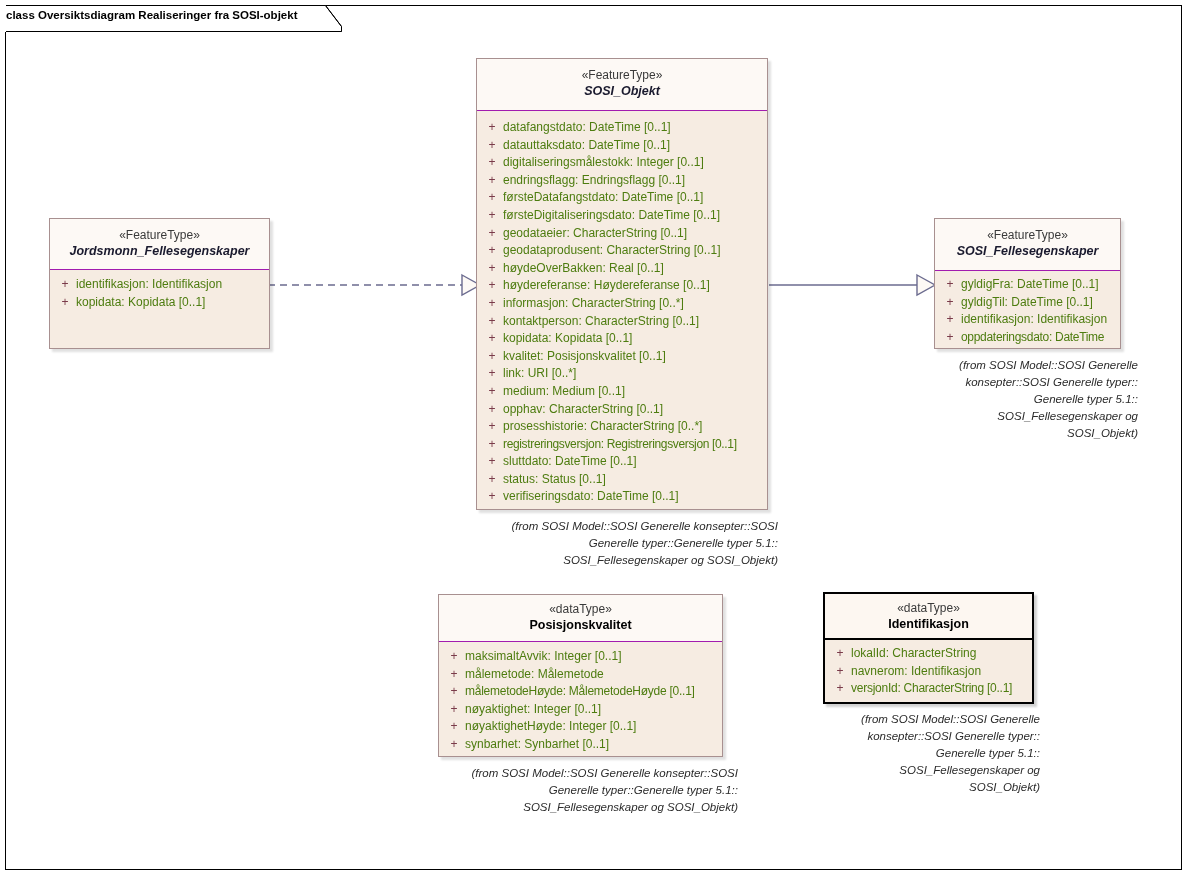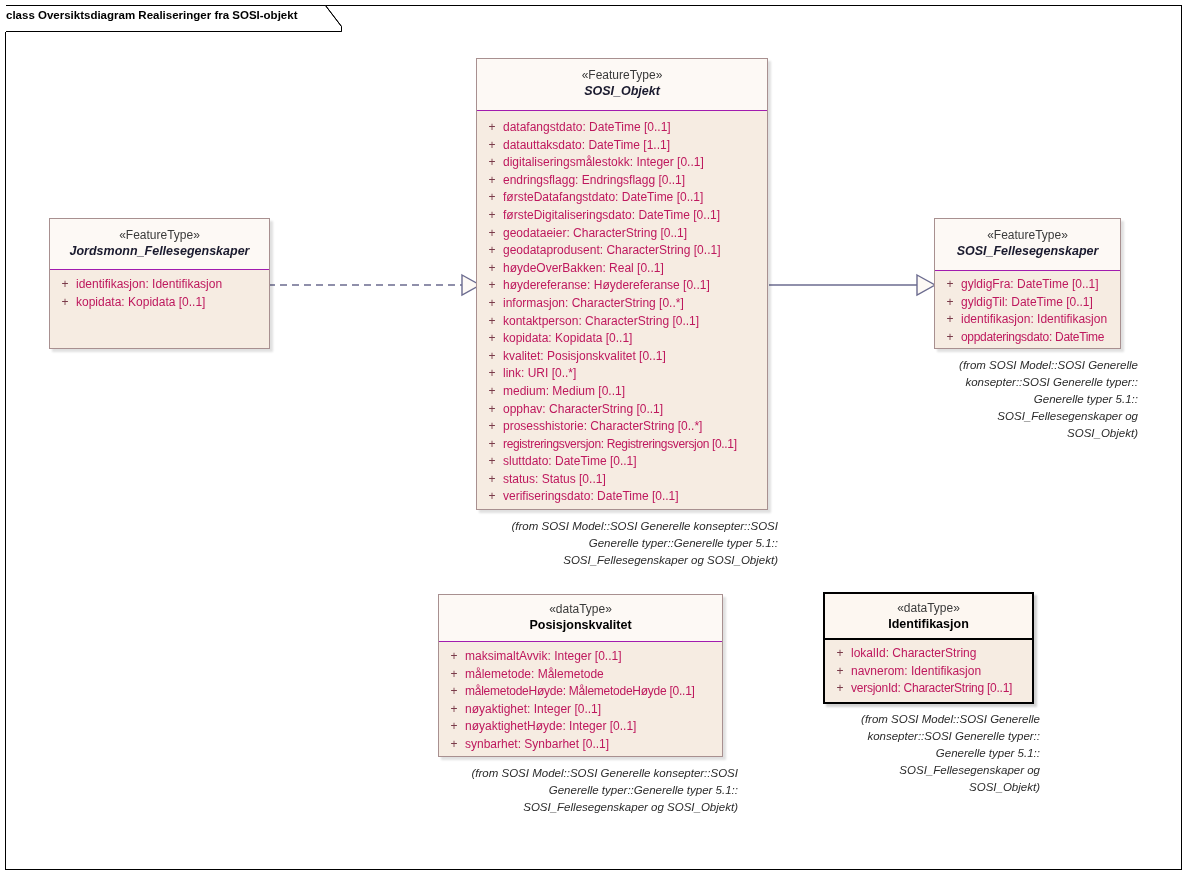--- a/index.html
+++ b/index.html
@@ -101,21 +101,21 @@
     color: #5a2d2d;
     white-space: nowrap;
   }
   .attr .vis {
     width: 22px;
     flex: 0 0 22px;
     text-align: center;
     color: #7a3b4a;
   }
   .attr .sig {
-    color: #be185d;
+    color: #4d7c0f;
   }
 
   
   .fromnote {
     position: absolute;
     text-align: right;
     font-size: 11.5px;
     font-style: italic;
     line-height: 17px;
     color: #2b2b2b;
@@ -179,21 +179,21 @@
       <div class="stereo">«FeatureType»</div>
       <div class="cname">SOSI_Objekt</div>
     </div>
     <div class="uml-body" style="height:398px; padding-top:8px;">
       <div class="attr">
           <span class="vis">+</span>
           <span class="sig">datafangstdato: DateTime [0..1]</span>
         </div>
       <div class="attr">
           <span class="vis">+</span>
-          <span class="sig">datauttaksdato: DateTime [1..1]</span>
+          <span class="sig">datauttaksdato: DateTime [0..1]</span>
         </div>
       <div class="attr">
           <span class="vis">+</span>
           <span class="sig">digitaliseringsmålestokk: Integer [0..1]</span>
         </div>
       <div class="attr">
           <span class="vis">+</span>
           <span class="sig">endringsflagg: Endringsflagg [0..1]</span>
         </div>
       <div class="attr">

